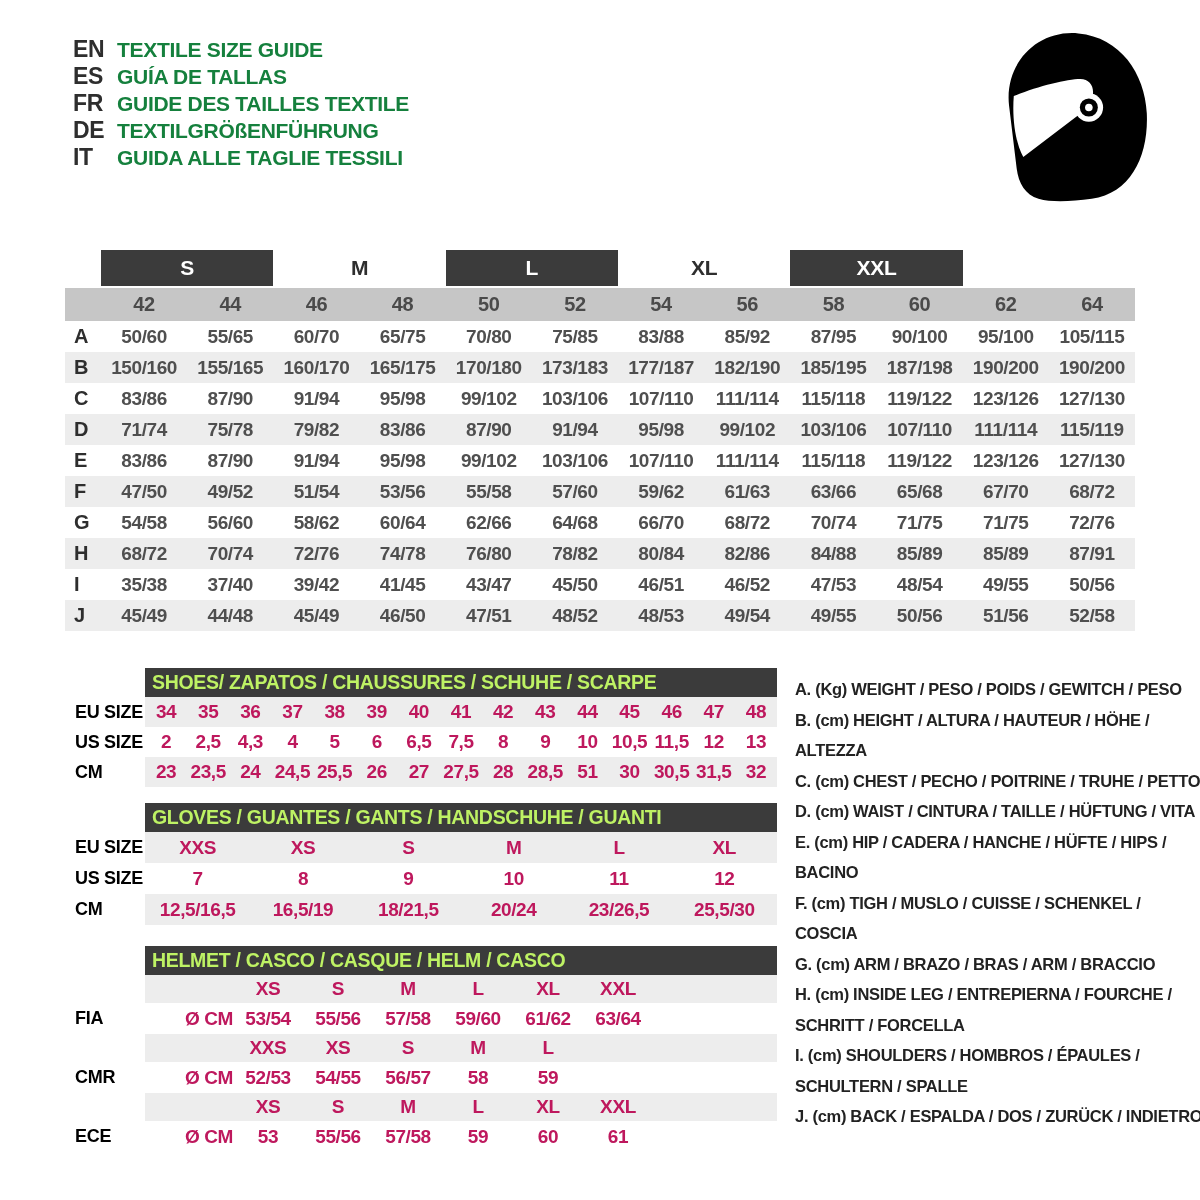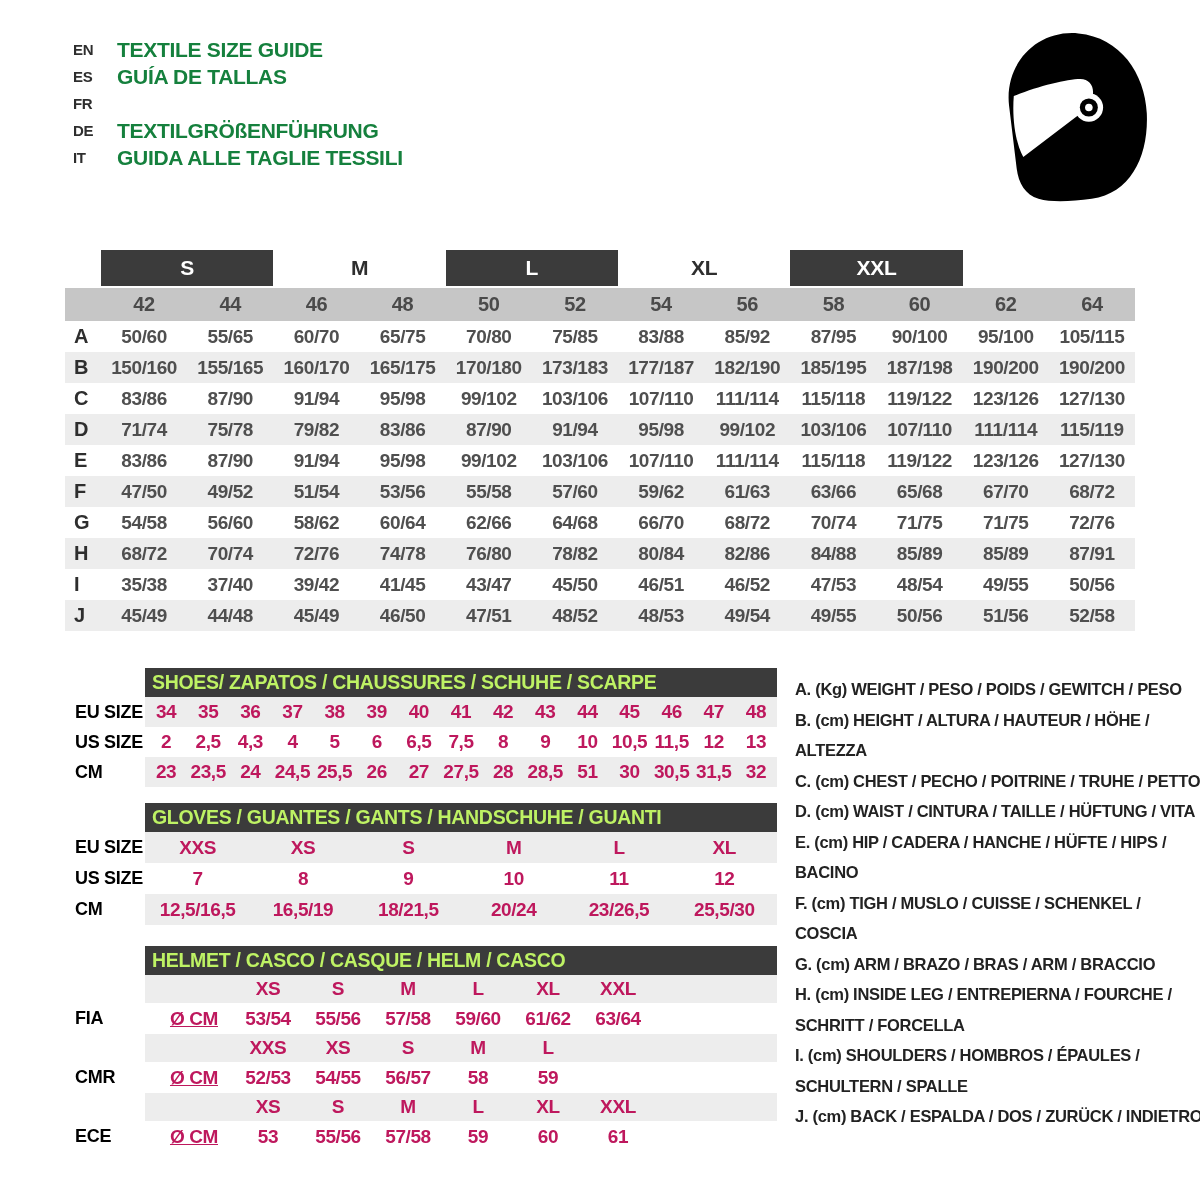--- a/index.html
+++ b/index.html
@@ -2,21 +2,21 @@
 <html><head>
 <meta charset="utf-8">
 <style>
   html,body{margin:0;padding:0;background:#fff;}
   .page{position:relative;width:1200px;height:1200px;background:#fff;overflow:hidden;
         font-family:"Liberation Sans",sans-serif;color:#4a4a4a;}
 
   
   .lang-block{position:absolute;left:73px;top:36px;}
   .lang-row{display:flex;height:27px;align-items:center;}
-  .lang-code{width:44px;font-weight:bold;font-size:15px;color:#2e2e2e;letter-spacing:-0.3px;}
+  .lang-code{width:44px;font-weight:bold;font-size:23px;color:#2e2e2e;letter-spacing:-0.3px;}
   .lang-title{font-weight:bold;font-size:21px;color:#15803d;letter-spacing:-0.3px;}
 
   
   .helmet-icon{position:absolute;left:972px;top:22px;width:190px;height:190px;}
 
   
   .main-table{position:absolute;left:65px;top:250px;width:1070px;font-weight:bold;}
   .mt-group{display:grid;grid-template-columns:36px repeat(12,1fr);height:38px;}
   .mt-gcell{display:flex;align-items:center;justify-content:center;font-size:21px;color:#2e2e2e;height:36px;letter-spacing:-0.3px;}
   .mt-gcell.dark{background:#3b3b3b;color:#fff;}
@@ -34,21 +34,21 @@
              padding-left:7px;font-size:19.5px;letter-spacing:-0.3px;}
   .sub-row{display:grid;grid-template-columns:80px 1fr;height:30px;}
   .gloves .sub-row{height:31px;}
   .helmet .sub-row.hdr{height:28px;}
   .helmet .sub-row.val{height:31px;}
   .row-label{display:flex;align-items:center;font-size:18px;color:#000000;padding-left:10px;letter-spacing:-0.3px;}
   .sub-area{display:grid;align-items:center;text-align:center;font-size:19px;height:100%;color:#be185d;letter-spacing:-0.4px;}
   .shoes .sub-area{grid-template-columns:repeat(15,1fr);}
   .gloves .sub-area{grid-template-columns:repeat(6,1fr);}
   .helmet .sub-area{grid-template-columns:88px repeat(6,70px) 1fr;}
-  .unit-cell{text-align:center;padding-left:10px;text-decoration:underline;}
+  .unit-cell{text-align:right;padding-left:10px;}
 
   
   .legend{position:absolute;left:795px;top:674px;width:408px;font-weight:bold;font-size:16.5px;
           line-height:30.5px;color:#222;letter-spacing:-0.3px;}
 </style>
 </head>
 <body>
 
 <div class="page">
 
@@ -56,20 +56,21 @@
       <div class="lang-row">
         <span class="lang-code">EN</span>
         <span class="lang-title">TEXTILE SIZE GUIDE</span>
       </div>
       <div class="lang-row">
         <span class="lang-code">ES</span>
         <span class="lang-title">GUÍA DE TALLAS</span>
       </div>
       <div class="lang-row">
         <span class="lang-code">FR</span>
+        <span class="lang-title">GUIDE DES TAILLES TEXTILE</span>
       </div>
       <div class="lang-row">
         <span class="lang-code">DE</span>
         <span class="lang-title">TEXTILGRÖßENFÜHRUNG</span>
       </div>
       <div class="lang-row">
         <span class="lang-code">IT</span>
         <span class="lang-title">GUIDA ALLE TAGLIE TESSILI</span>
       </div>
     </div>

